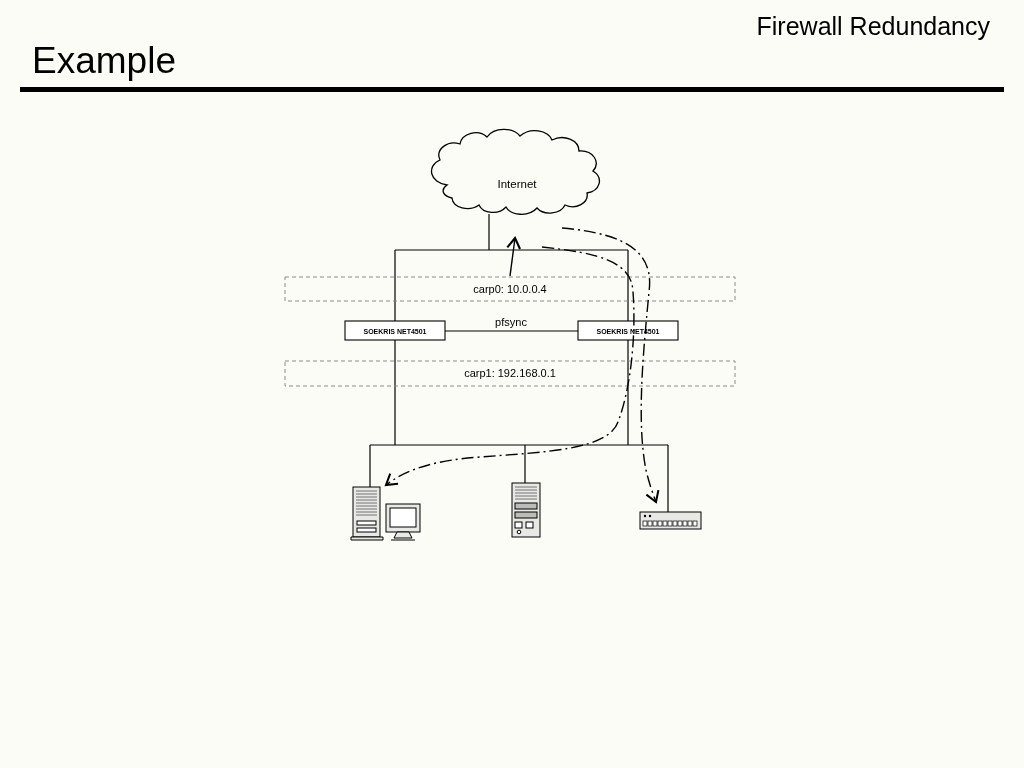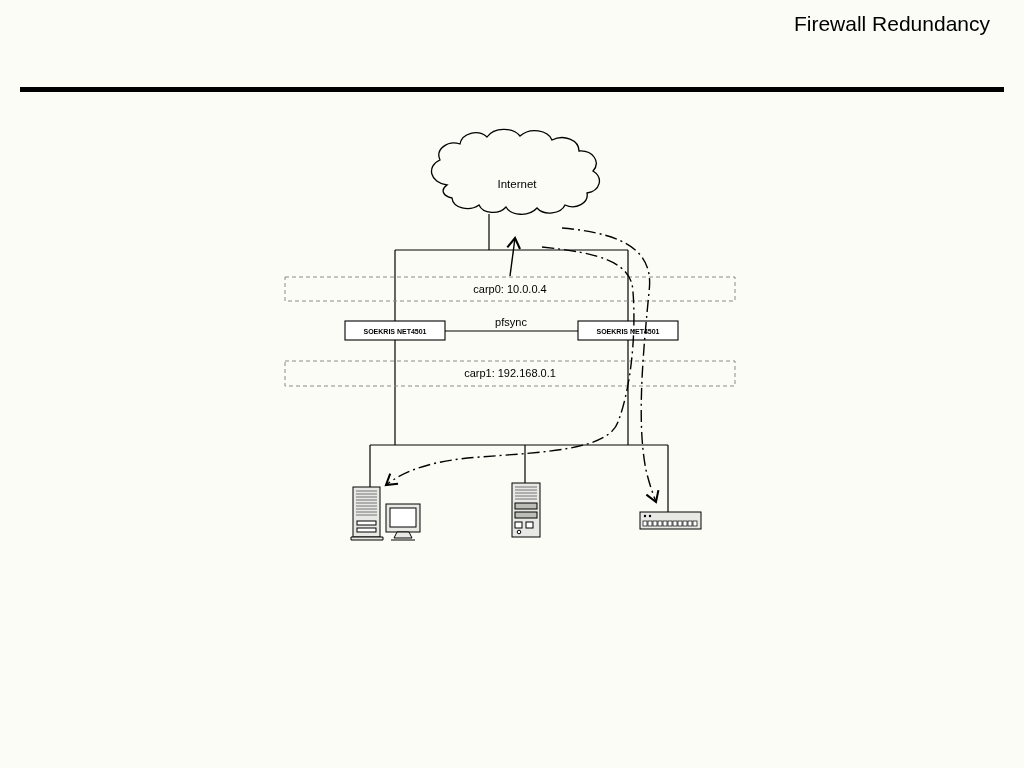--- a/index.html
+++ b/index.html
@@ -8,21 +8,21 @@
     position: relative;
     width: 1024px;
     height: 768px;
     background: #fcfcf6;
     overflow: hidden;
   }
   .header-title {
     position: absolute;
     top: 12px;
     right: 34px;
-    font-size: 21px;
+    font-size: 25px;
     color: #000;
   }
   .slide-heading {
     position: absolute;
     top: 40px;
     left: 32px;
     font-size: 37px;
     color: #000;
   }
   .rule {
@@ -38,20 +38,21 @@
     left: 0; top: 0;
   }
   text { font-family: "Liberation Sans", sans-serif; fill: #000; }
 </style>
 </head>
 <body>
 
 <div class="slide">
 
   <div class="header-title">Firewall Redundancy</div>
+  <div class="slide-heading">Example</div>
   <div class="rule"></div>
 
   <svg class="diagram" width="1024" height="768" viewBox="0 0 1024 768">
     <defs>
       <marker id="arrow" viewBox="0 0 12 12" refX="9" refY="6" markerWidth="11" markerHeight="11" orient="auto-start-reverse">
         <path d="M1,1 L9,6 L1,11" fill="none" stroke="#000" stroke-width="1.6"></path>
       </marker>
     </defs>
 
     <g>

